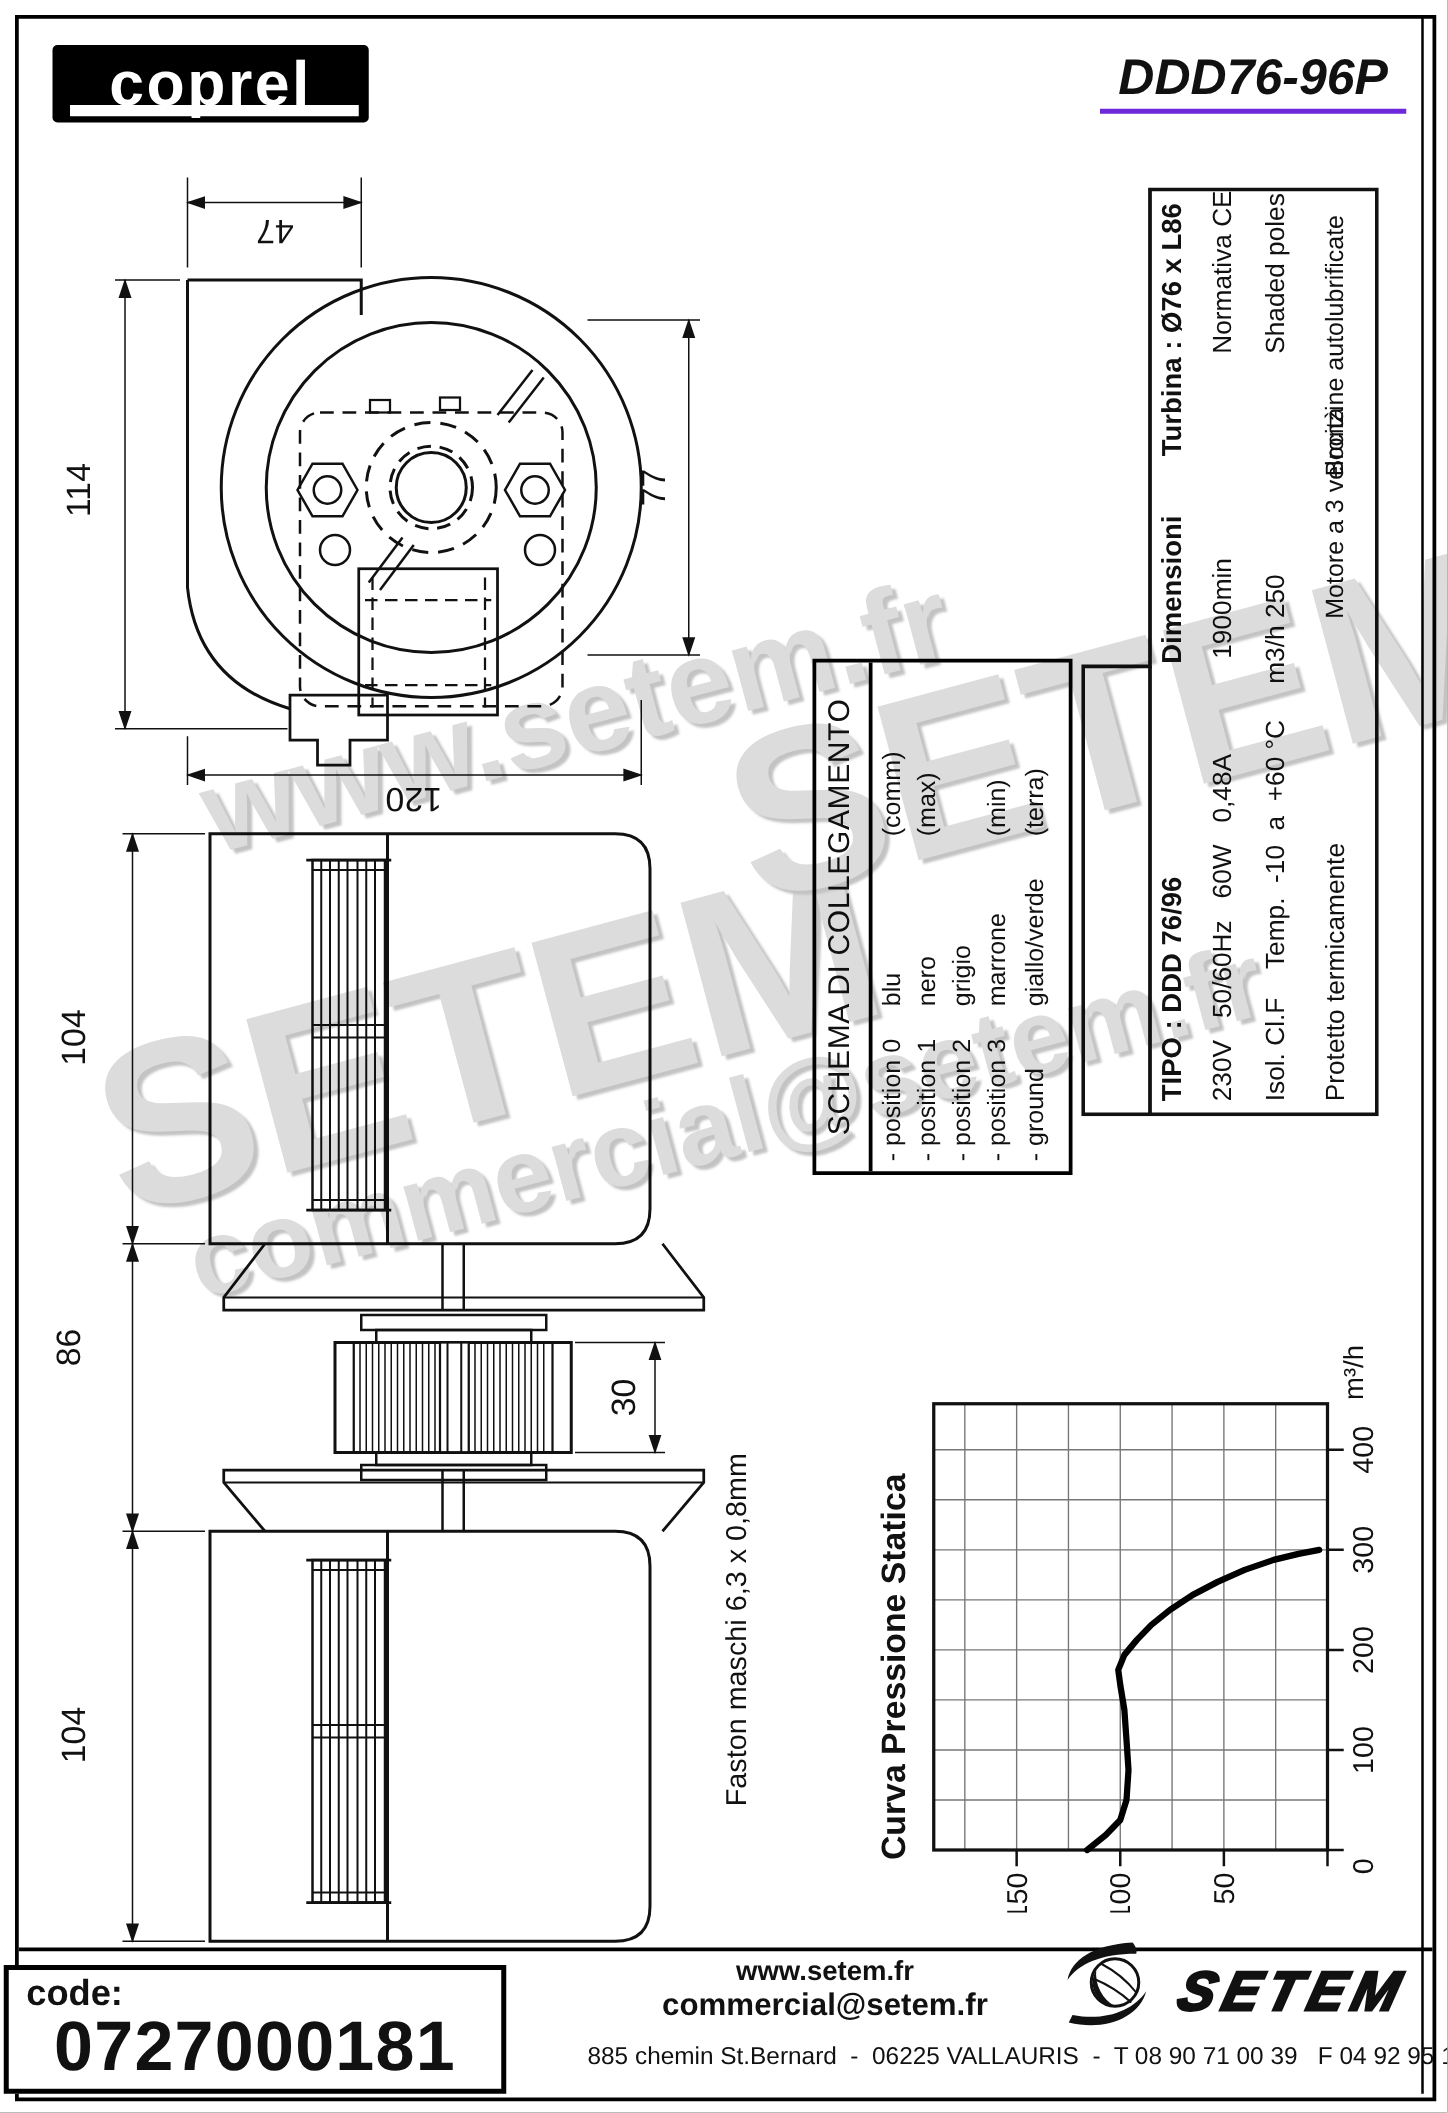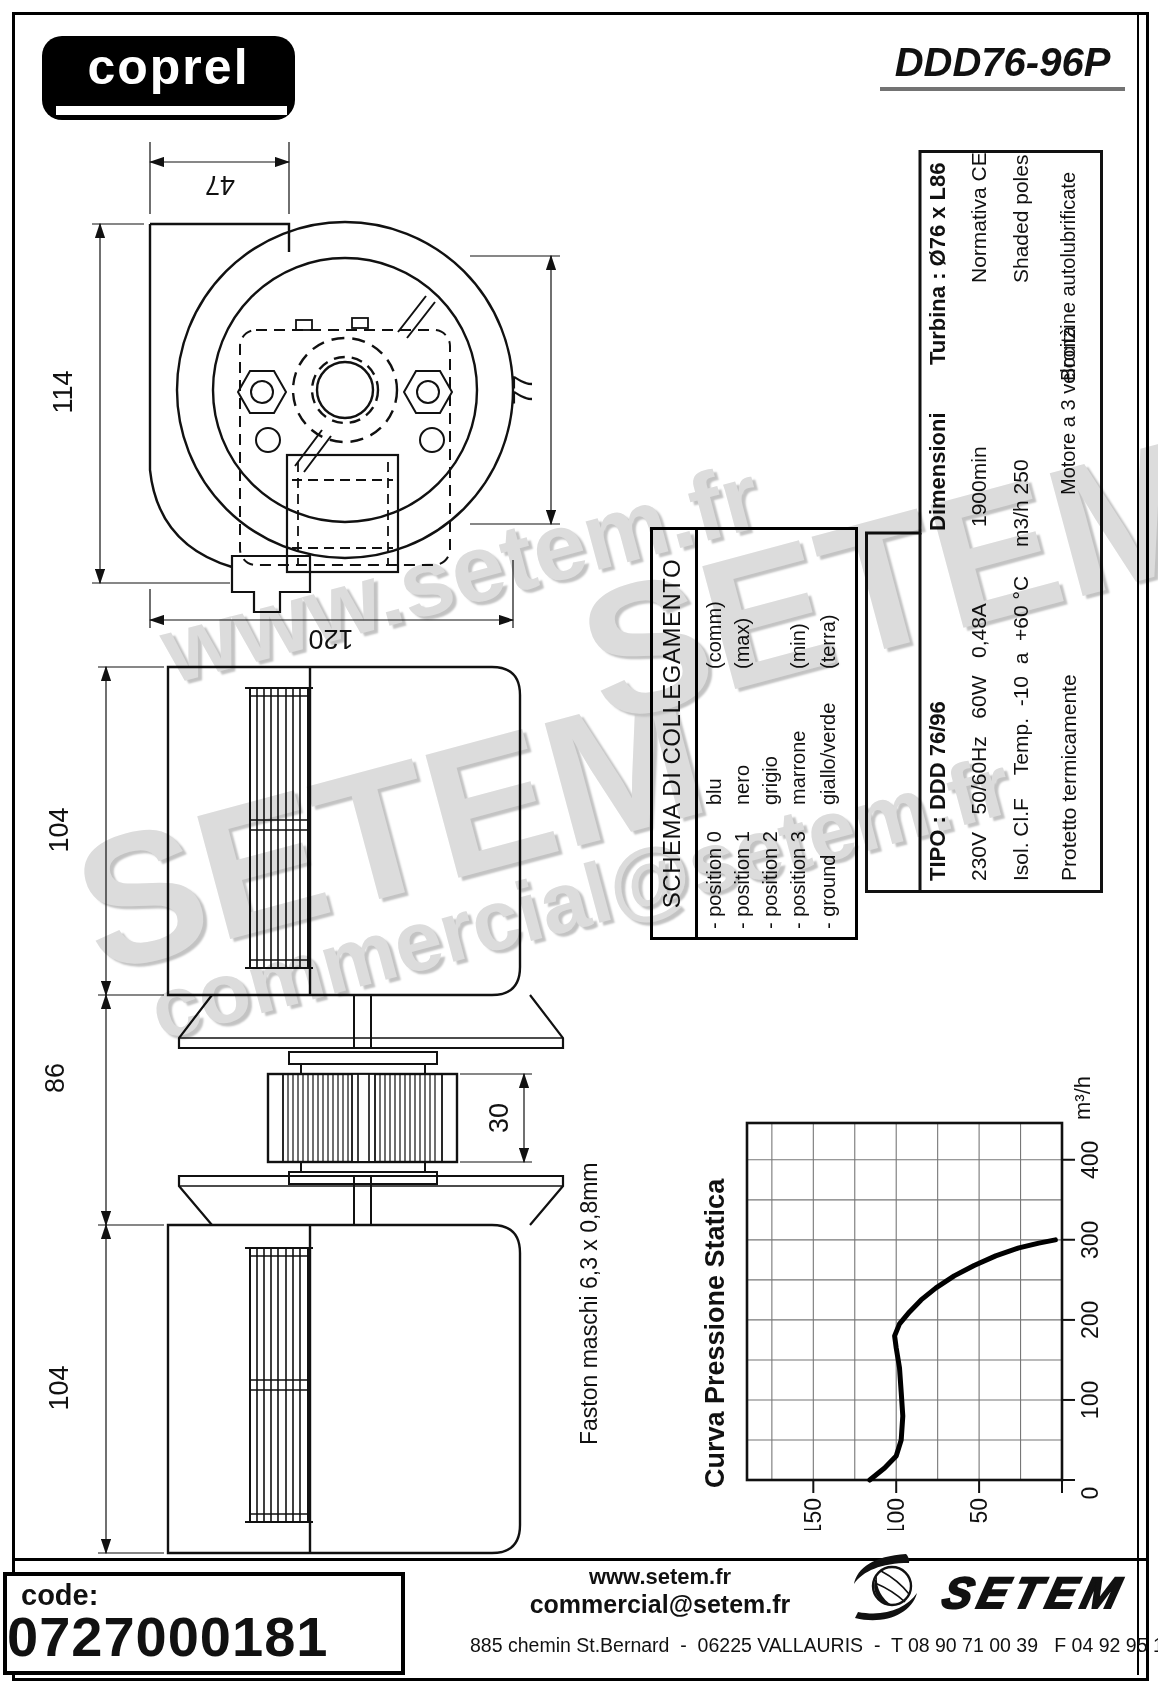--- a/index.html
+++ b/index.html
@@ -2,26 +2,26 @@
 <html><head>
 <meta charset="utf-8">
 <style>
   html,body{margin:0;padding:0;background:#888;}
   .page{position:relative;width:1158px;height:1690px;background:#fff;overflow:hidden;
         font-family:"Liberation Sans",sans-serif;color:#111;margin:0 auto;}
   .abs{position:absolute;}
   .rot{position:absolute;transform-origin:0 0;}
   .pre{white-space:pre;}
   
-  .brandbox{left:42px;top:36px;width:253px;height:84px;background:#000;border-radius:20px;}
+  .brandbox{left:42px;top:36px;width:253px;height:62px;background:#000;border-radius:4px;}
   .brandtxt{position:absolute;left:0;right:0;top:2px;text-align:center;color:#fff;
             font-size:50px;font-weight:bold;letter-spacing:2px;}
   .brandbar{position:absolute;left:14px;right:8px;bottom:5px;height:9px;background:#fff;}
   .model{left:880px;top:40px;width:245px;text-align:center;font-size:40px;font-weight:bold;
-         font-style:italic;border-bottom:4px solid #737373;padding-bottom:2px;letter-spacing:0px;}
+         font-style:italic;border-bottom:4px solid #6d28d9;padding-bottom:2px;letter-spacing:0px;}
   
   .spec-cell{position:absolute;font-size:21px;white-space:pre;}
   .spec-b{font-weight:bold;font-size:22px;}
   
   .schema{border:3px solid #000;background:transparent;}
   .schema-title{height:37px;border-bottom:3px solid #000;text-align:center;font-size:24px;
                 padding-top:5px;letter-spacing:.5px;}
   .schema-cell{position:absolute;font-size:20px;white-space:pre;}
   
   .chart-title{position:absolute;left:42px;top:0px;font-size:27px;font-weight:bold;}
@@ -32,21 +32,21 @@
       mix-blend-mode:multiply;overflow:hidden;}
   .wm span{position:absolute;font-weight:bold;color:#dcdcdc;text-shadow:3px 4px 2px #c3c3c3;
            transform-origin:0 0;white-space:nowrap;}
   
   .frame{left:12px;top:12px;width:1131px;height:1663px;border:3px solid #000;z-index:4;pointer-events:none;}
   .innerline{left:1137px;top:12px;width:2px;height:1663px;background:#000;z-index:4;}
   .bandline{left:15px;top:1558px;width:1131px;height:3px;background:#000;z-index:4;}
   
   .codebox{left:3px;top:1572px;width:394px;height:95px;border:4px solid #000;background:#fff;z-index:7;}
   .codelabel{font-size:29px;font-weight:bold;margin:3px 0 0 14px;}
-  .codeval{font-size:56px;font-weight:bold;margin-top:-8px;letter-spacing:1px;}
+  .codeval{font-size:56px;font-weight:bold;text-align:center;margin-top:-8px;letter-spacing:1px;}
   .site{left:460px;top:1564px;width:400px;text-align:center;font-size:22px;font-weight:bold;z-index:7;}
   .mail{left:460px;top:1590px;width:400px;text-align:center;font-size:25px;font-weight:bold;z-index:7;}
   .addr{left:470px;top:1634px;width:665px;text-align:center;font-size:19.5px;z-index:7;}
 </style>
 </head>
 <body>
 
 <div class="page">
 
   <div class="abs brandbox">

